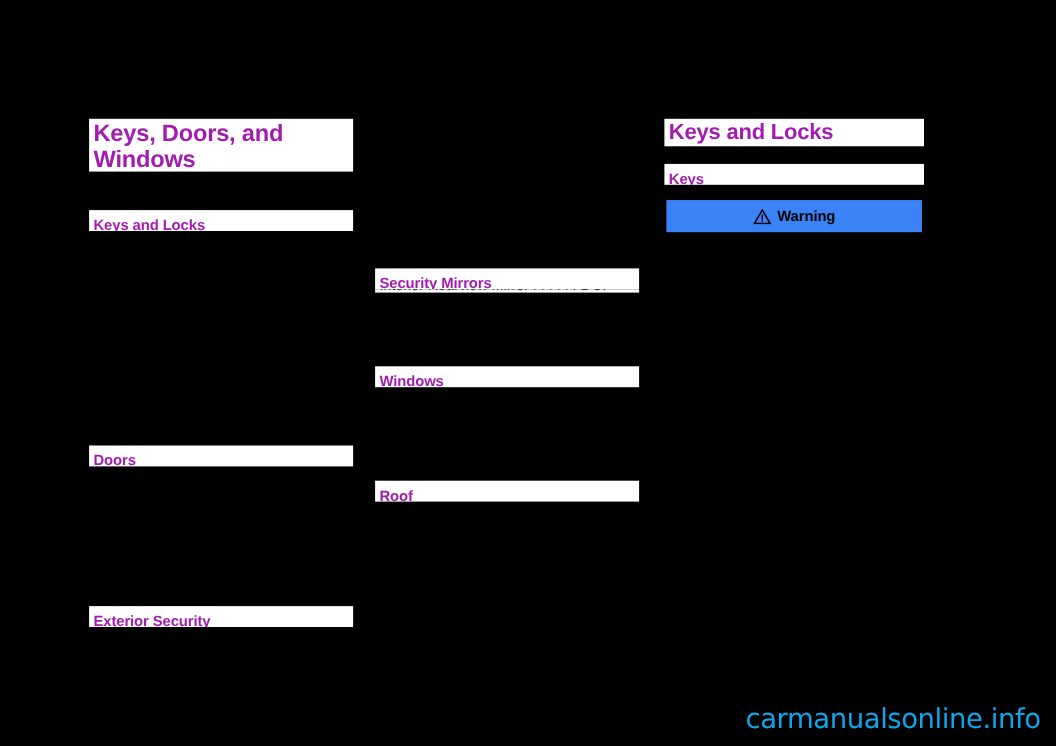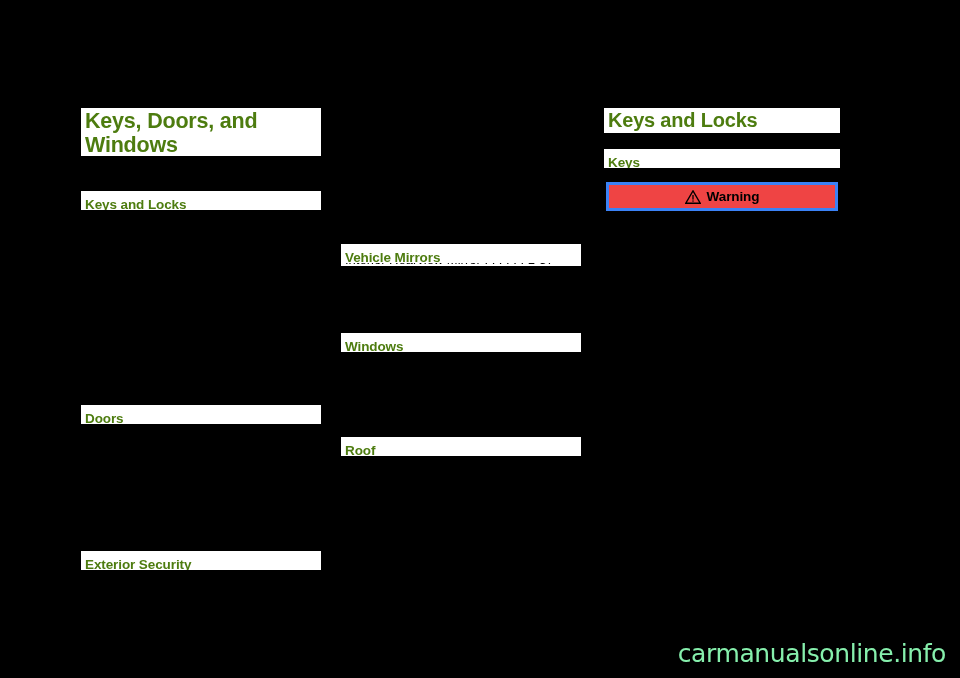--- a/index.html
+++ b/index.html
@@ -27,21 +27,21 @@
   .bar {
     position: absolute;
     background: #ffffff;
     color: #000000;
     overflow: hidden;
     box-sizing: border-box;
   }
   .bar-text {
     display: block;
     font-weight: bold;
-    color: #4d7c0f;
+    color: #a21caf;
     white-space: nowrap;
   }
 
   
   #chapter-title {
     left: 81px;
     top: 108px;
     width: 240px;
     height: 48px;
     padding: 1px 0 0 4px;
@@ -102,22 +102,22 @@
     top: -13px;
   }
 
   
   #warning-box {
     position: absolute;
     left: 606px;
     top: 182px;
     width: 232px;
     height: 29px;
-    background: #ef4444;
-    border: 3px solid #3b82f6;
+    background: #3b82f6;
+    border: 1px solid #3b82f6;
     box-sizing: border-box;
     display: flex;
     align-items: center;
     justify-content: center;
     gap: 6px;
   }
   #warning-box .warn-label {
     font-size: 13.5px;
     font-weight: bold;
     color: #000000;
@@ -129,21 +129,21 @@
     height: 14px;
     line-height: 0;
   }
 
   
   #watermark {
     position: absolute;
     right: 14px;
     bottom: 10px;
     font-size: 25px;
-    color: #86efac;
+    color: #0ea5e9;
     letter-spacing: -0.4px;
     font-family: "DejaVu Sans", sans-serif;
   }
 </style>
 </head>
 <body>
 
 <div class="page">
 
   <div class="bar" id="chapter-title">
@@ -157,21 +157,21 @@
   <div class="bar section-bar col1" style="top:405px;">
     <span class="bar-text">Doors</span>
   </div>
 
 
   <div class="bar section-bar col1" style="top:551px;">
     <span class="bar-text">Exterior Security</span>
   </div>
 
   <div class="bar section-bar col2" style="top:244px;">
-    <span class="bar-text">Vehicle Mirrors</span>
+    <span class="bar-text">Security Mirrors</span>
   </div>
   <div class="clipped-line col2" style="top:263px; height:3px;">
     <span class="bar-text">Interior Rearview Mirror . . . . . . 1-37</span>
   </div>
 
   <div class="bar section-bar col2" style="top:333px;">
     <span class="bar-text">Windows</span>
   </div>
 
   <div class="bar section-bar col2" style="top:437px;">

